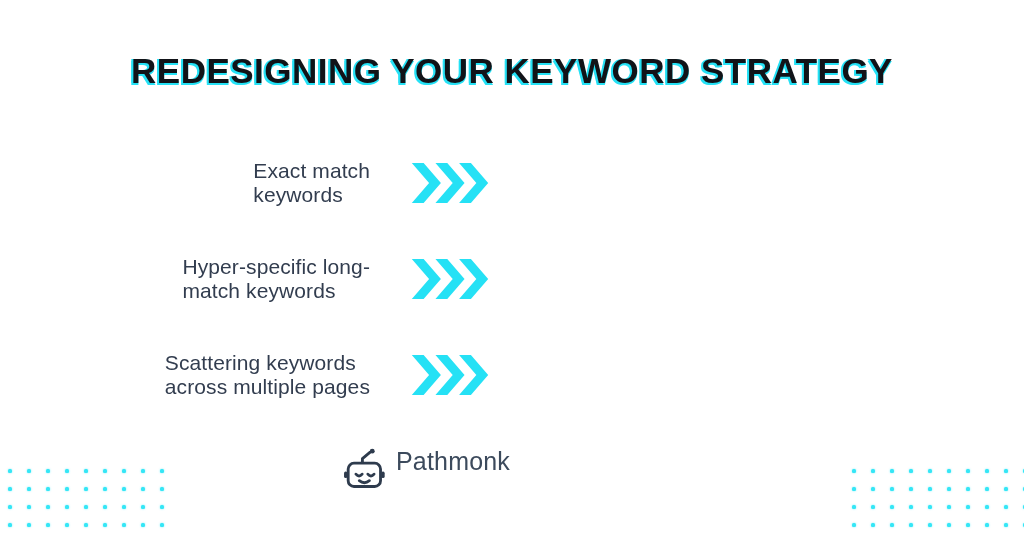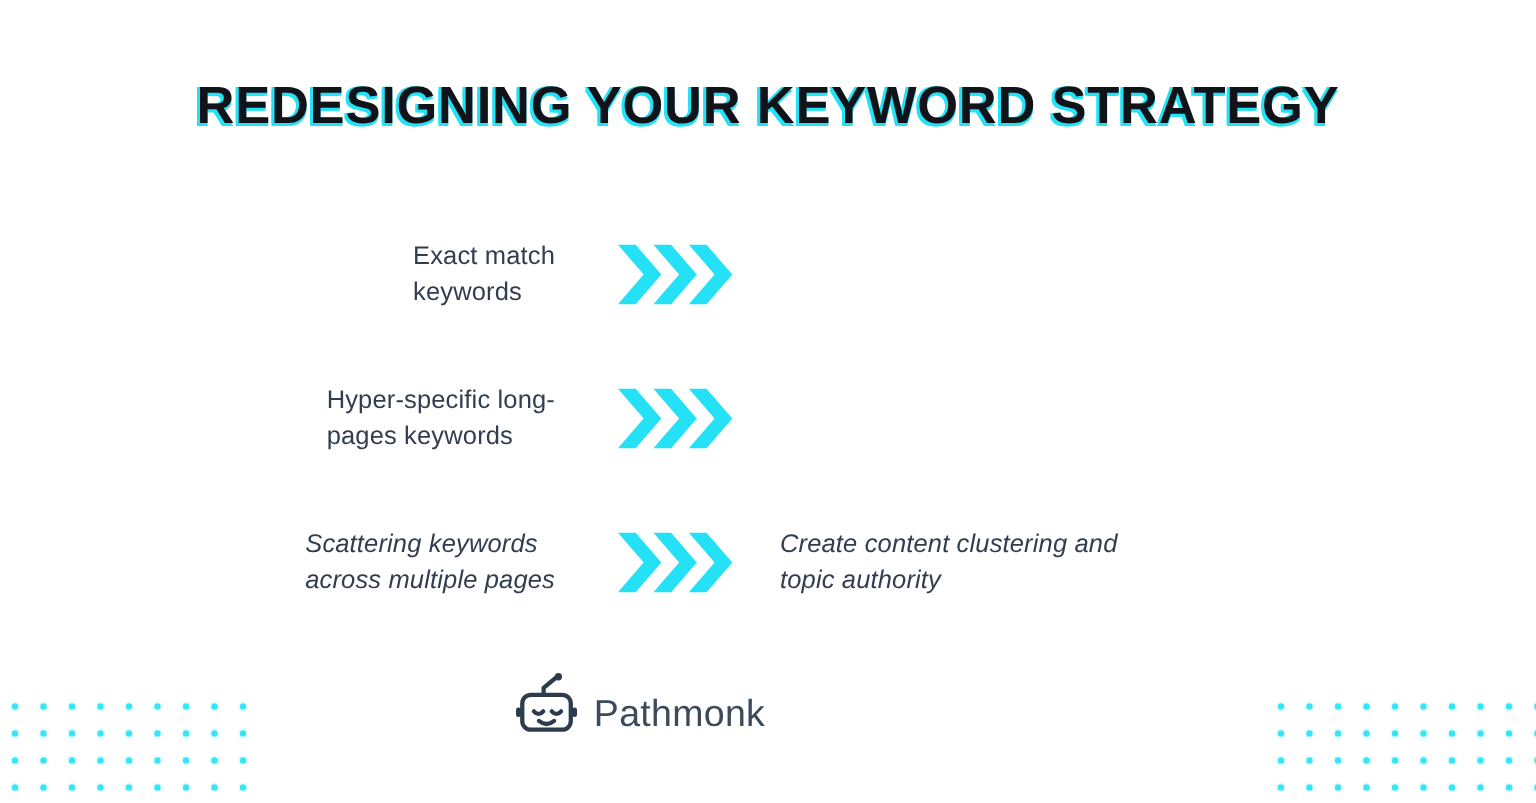--- a/index.html
+++ b/index.html
@@ -32,23 +32,23 @@
   }
   .row{
     position:absolute;
     left:0; width:1024px; height:54px;
     display:grid;
     grid-template-columns:380px 140px 504px;
     align-items:center;
   }
   .row-1{ top:156px; }
   .row-2{ top:252px; }
-  .row-3{ top:348px;font-style:italic; }
+  .row-3{ top:348px; }
   .cell{
-    font-size:17px;
+    font-size:21px;
     line-height:24px;
     letter-spacing:0.1px;
     white-space:pre-line;
     color:var(--text);
   }
   .cell.before{
     grid-column:1;
     justify-self:end;
     text-align:left;
     padding-right:10px;
@@ -63,21 +63,21 @@
     justify-self:center;
     width:78px; height:40px;
     display:block;
   }
   .arrow polygon{ fill:var(--cyan); }
   .brand{
     position:absolute;
     top:447px; left:0; width:853px;
     display:flex;
     justify-content:center;
-    align-items:flex-end;
+    align-items:flex-start;
     gap:9px;
   }
   .brand-icon{ width:44px; height:44px; display:block; }
   .brand-name{
     font-size:25px;
     font-weight:500;
     letter-spacing:0.2px;
     color:var(--brand-text);
   }
   .dot-grid{
@@ -105,38 +105,36 @@
 keywords</div>
   <svg class="arrow" viewBox="0 0 84 44" aria-hidden="true">
     <polygon points="0,0 13,0 32,22 13,44 0,44 19,22"></polygon>
     <polygon points="0,0 13,0 32,22 13,44 0,44 19,22" transform="translate(26,0)"></polygon>
     <polygon points="0,0 13,0 32,22 13,44 0,44 19,22" transform="translate(52,0)"></polygon>
   </svg>
 </div>
 
 <div class="row row-2">
   <div class="cell before">Hyper-specific long-
-pages keywords</div>
+match keywords</div>
   <svg class="arrow" viewBox="0 0 84 44" aria-hidden="true">
     <polygon points="0,0 13,0 32,22 13,44 0,44 19,22"></polygon>
     <polygon points="0,0 13,0 32,22 13,44 0,44 19,22" transform="translate(26,0)"></polygon>
     <polygon points="0,0 13,0 32,22 13,44 0,44 19,22" transform="translate(52,0)"></polygon>
   </svg>
 </div>
 
 <div class="row row-3">
   <div class="cell before">Scattering keywords
 across multiple pages</div>
   <svg class="arrow" viewBox="0 0 84 44" aria-hidden="true">
     <polygon points="0,0 13,0 32,22 13,44 0,44 19,22"></polygon>
     <polygon points="0,0 13,0 32,22 13,44 0,44 19,22" transform="translate(26,0)"></polygon>
     <polygon points="0,0 13,0 32,22 13,44 0,44 19,22" transform="translate(52,0)"></polygon>
   </svg>
-  <div class="cell after">Create content clustering and
-topic authority</div>
 </div>
 
 <div class="brand">
   <svg class="brand-icon" viewBox="0 0 34 34" aria-hidden="true" fill="none" stroke="#2E3B4D" stroke-width="2.2" stroke-linecap="round" stroke-linejoin="round">
     <rect x="4" y="12.5" width="25" height="18" rx="4.5"></rect>
     <rect x="0.8" y="19" width="2.6" height="5" rx="1.2" fill="#2E3B4D" stroke="none"></rect>
     <rect x="29.6" y="19" width="2.6" height="5" rx="1.2" fill="#2E3B4D" stroke="none"></rect>
     <polyline points="15,12 15,9 21,4"></polyline>
     <circle cx="22.6" cy="3.2" r="1.9" fill="#2E3B4D" stroke="none"></circle>
     <path d="M10,21 Q12.4,23.8 14.8,21"></path>

